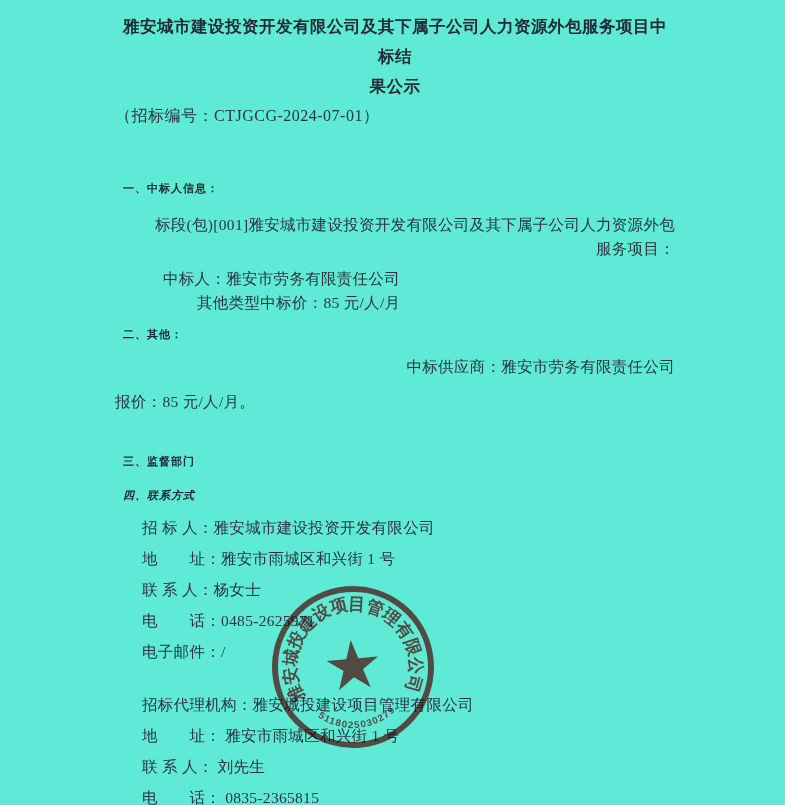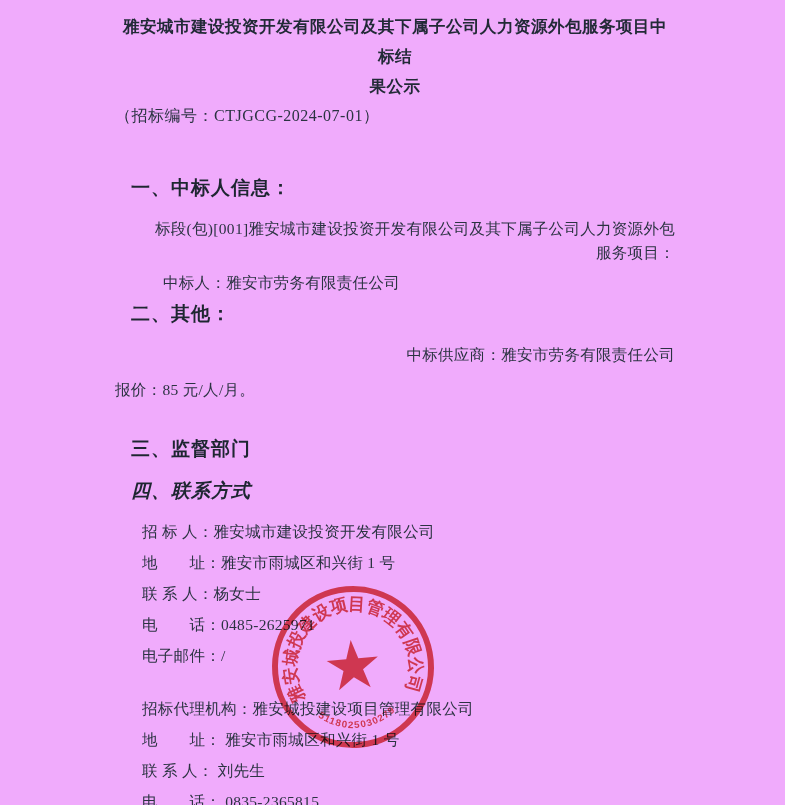--- a/index.html
+++ b/index.html
@@ -1,39 +1,39 @@
 <!DOCTYPE html>
 <html><head>
 <meta charset="utf-8">
 <style>
   html,body { margin:0; padding:0; background:#ffffff; }
   .page {
     position:relative;
     width:785px; height:805px;
-    background:#f0abfc;
+    background:#5eead4;
     overflow:hidden;
     font-family:"Liberation Serif","DejaVu Serif",serif;
     color:#2b3342;
   }
   .content { position:absolute; left:115px; top:0; width:560px; }
 
   .title-line {
     text-align:center; font-weight:bold; font-size:16.5px;
     line-height:30px; color:#222a37; letter-spacing:0.5px;
   }
   .title-line.first { margin-top:12px; }
   .bid-no {
     text-align:left; font-size:16px; line-height:28px;
     color:#2b3342; letter-spacing:0.5px;
   }
 
   .sec {
     font-family:"Liberation Sans","DejaVu Sans",sans-serif;
-    font-weight:bold; font-size:19px; line-height:26px;
-    margin:16px; color:#1e2631; letter-spacing:1px;
+    font-weight:bold; font-size:11px; line-height:26px;
+    margin:8px; color:#1e2631; letter-spacing:1px;
   }
   p { font-size:15.5px; line-height:24px; margin:0; letter-spacing:0.3px; }
   .ind { padding-left:27px;text-align:right; }
 
   #sec1 { margin-top:45px; }
   #lot-line { margin-top:12px; }
   #winner-line { margin-top:6px; padding-left:48px; display:flex;flex-direction:column; }
   #winner-price { margin-left:34px; }
   #sec2 { margin-top:6px; }
   #supplier-line { margin-top:8px; }
@@ -65,20 +65,21 @@
   <div class="content">
 
     <div class="title-line first">雅安城市建设投资开发有限公司及其下属子公司人力资源外包服务项目中标结</div>
     <div class="title-line">果公示</div>
     <div class="bid-no">（招标编号：CTJGCG-2024-07-01）</div>
 
     <h3 class="sec" id="sec1">一、中标人信息：</h3>
     <p class="ind" id="lot-line">标段(包)[001]雅安城市建设投资开发有限公司及其下属子公司人力资源外包服务项目：</p>
     <p id="winner-line">
       <span>中标人：雅安市劳务有限责任公司</span>
+      <span id="winner-price">其他类型中标价：85 元/人/月</span>
     </p>
 
     <h3 class="sec" id="sec2">二、其他：</h3>
     <p class="ind" id="supplier-line">中标供应商：雅安市劳务有限责任公司</p>
     <p id="quote-line">报价：85 元/人/月。</p>
 
     <h3 class="sec" id="sec3">三、监督部门</h3>
 
     <h3 class="sec" id="sec4">四、联系方式</h3>
 

